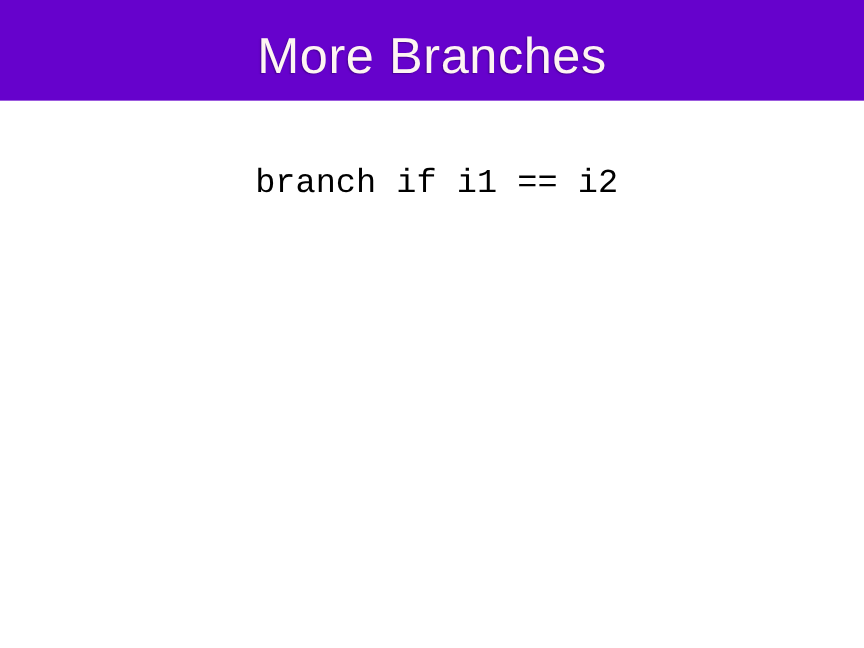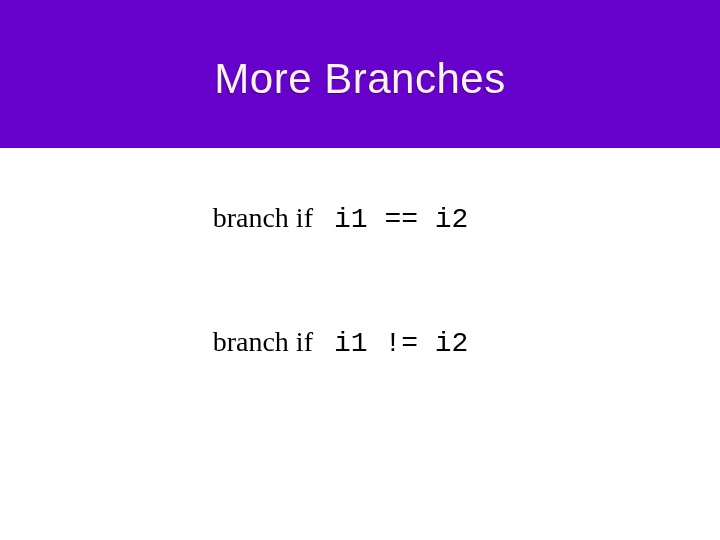--- a/index.html
+++ b/index.html
@@ -11,21 +11,21 @@
     background: #ffffff;
   }
   .slide {
     width: 720px;
     height: 540px;
     display: flex;
     flex-direction: column;
     font-family: "Liberation Sans", sans-serif;
   }
   .title-bar {
-    height: 148px;
+    height: 84px;
     background: var(--band, #6602cc);
     display: flex;
     align-items: center;
     justify-content: center;
     padding-top: 10px;
     box-sizing: border-box;
     flex: 0 0 auto;
   }
   .slide-title {
     margin: 0;
@@ -50,49 +50,45 @@
     white-space: pre;
     color: var(--text, #000000);
   }
   .branch-line {
     line-height: 40px;
     padding-left: 146px;
     white-space: pre;
     color: var(--text, #000000);
   }
   .branch-line .sans {
-    font-family: Liberation Serif, serif;
+    font-family: Liberation Mono, monospace;
     font-size: 28px;
   }
   .branch-line .mono {
     font-family: "Liberation Mono", monospace;
     font-size: 28px;
-    margin-left: 14px;
   }
 </style>
 </head>
 <body>
 
 <div class="slide">
   <header class="title-bar">
     <h1 class="slide-title">More Branches</h1>
   </header>
 
   <main class="slide-body">
     <div id="instruction-list">
   <div class="instr">
     <div class="branch-line">
       <span class="sans">branch if </span><span class="mono">i1 == i2</span>
     </div>
   </div>
 
   <div class="instr">
-    <div class="branch-line">
-      <span class="sans">branch if </span><span class="mono">i1 != i2</span>
-    </div>
   </div>
 
   <div class="instr">
     <div class="branch-line">
       
     </div>
   </div>
 
 </div>
   </main>

